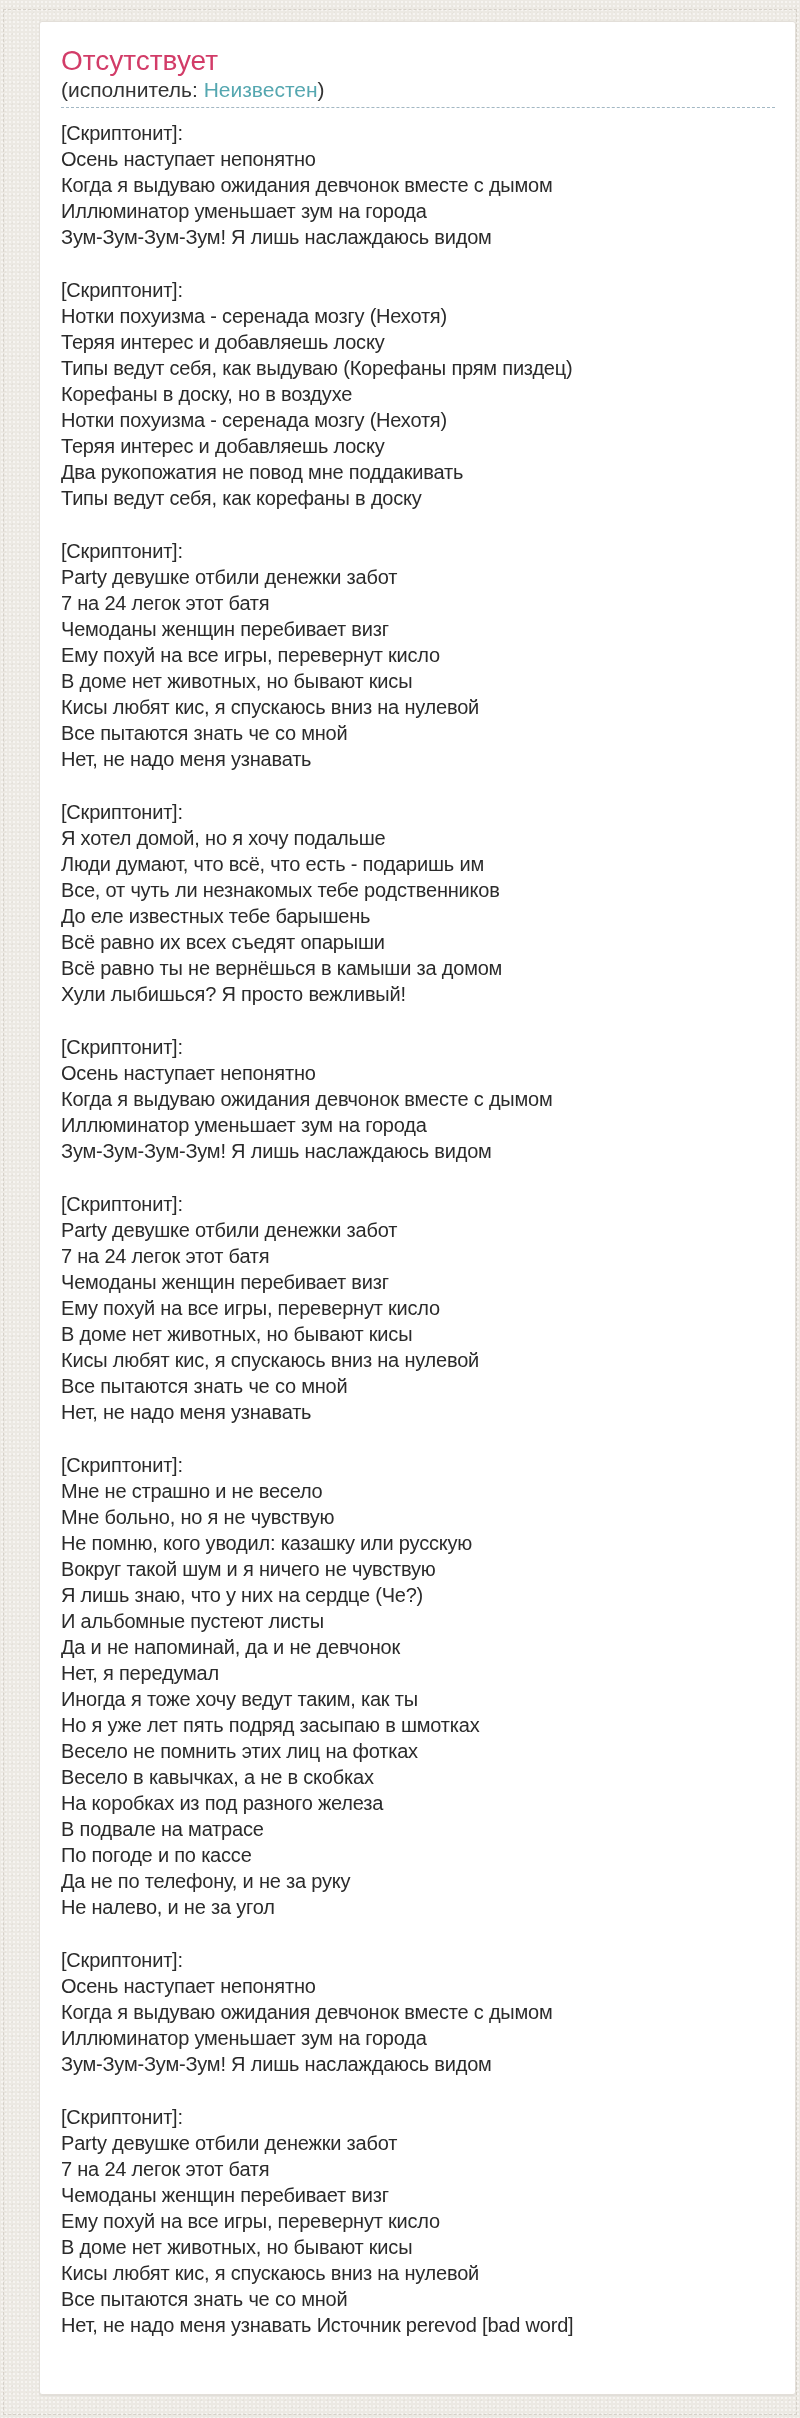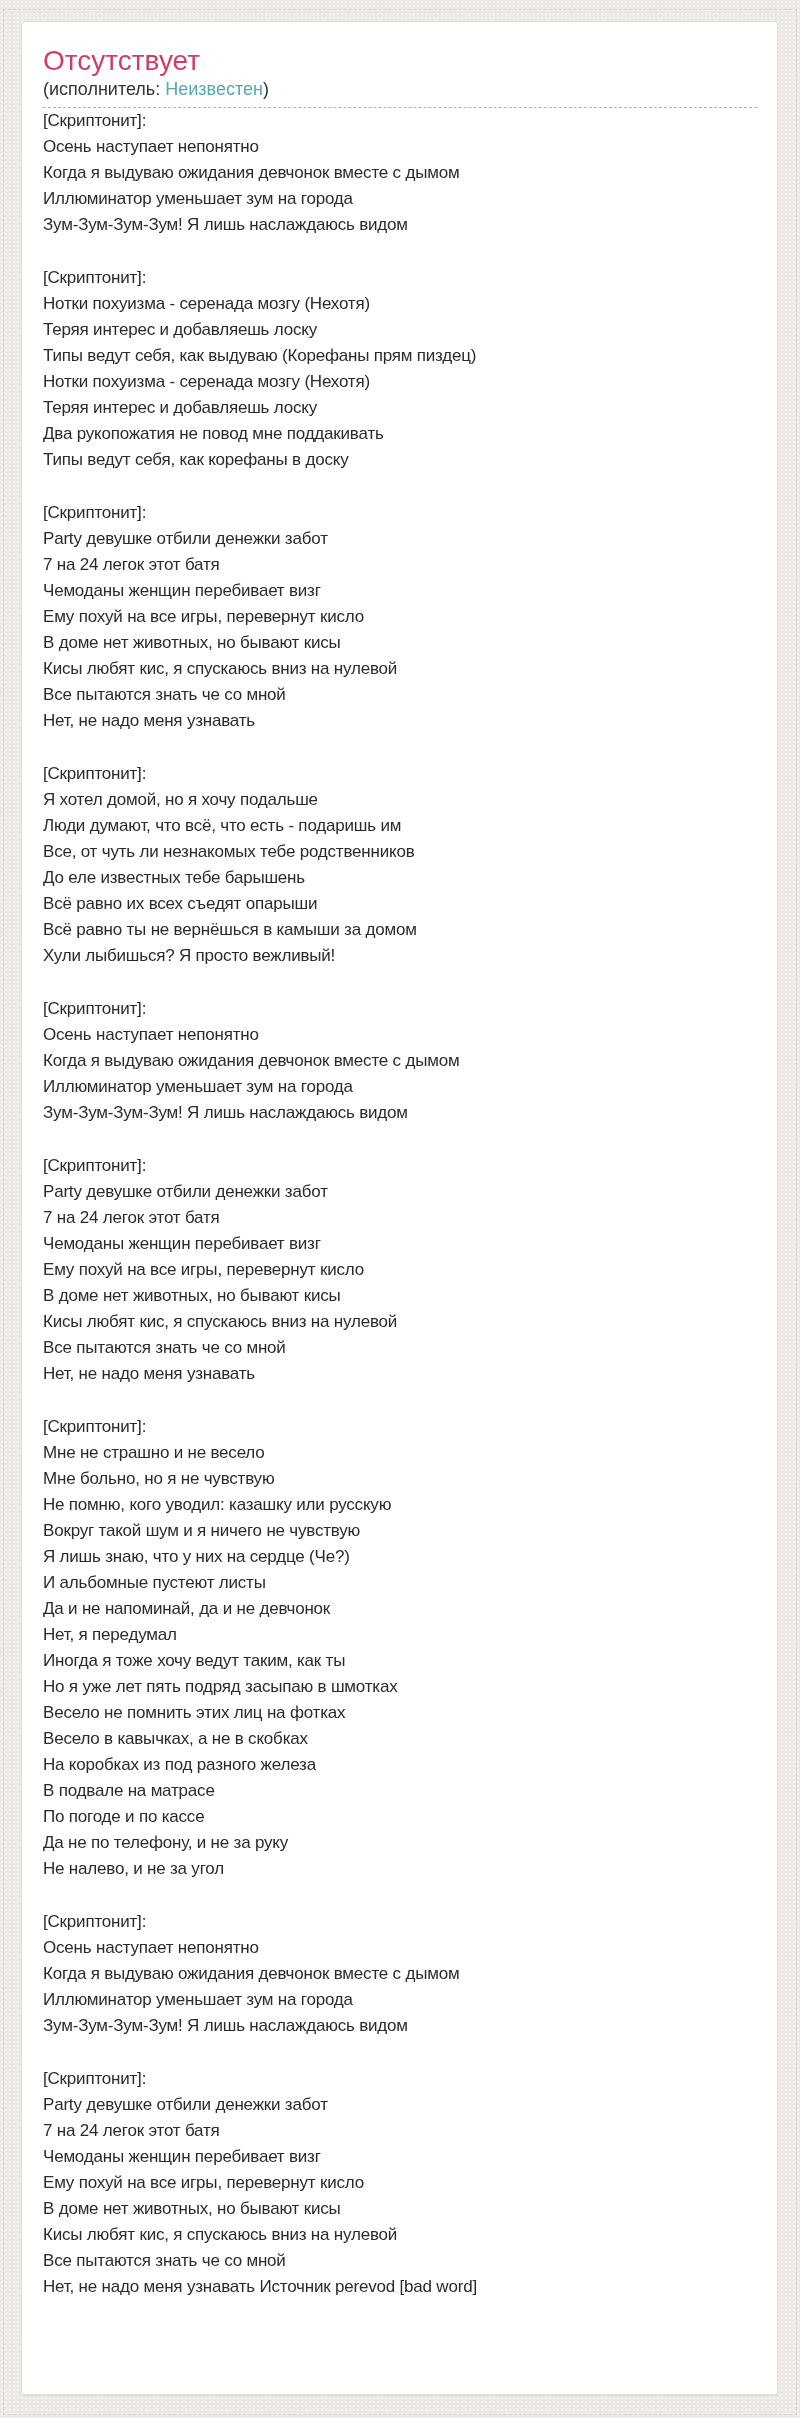--- a/index.html
+++ b/index.html
@@ -18,53 +18,53 @@
     overflow: hidden;
   }
   .page-frame {
     position: absolute;
     left: 3px; right: 3px; top: 9px; bottom: 3px;
     border: 1px dashed #d6d1c9;
     pointer-events: none;
   }
   .card {
     position: absolute;
-    left: 21px;
+    left: 39px;
     top: 21px;
     width: 757px;
     height: 2374px;
     background: #ffffff;
     border: 1px solid #e3dfd9;
     border-radius: 3px;
     box-shadow: 0 1px 2px rgba(0,0,0,0.06);
     padding: 22px 20px 20px 21px;
   }
   .page-title {
     margin: 0;
     font-size: 28px;
     font-weight: 400;
     line-height: 34px;
     color: #d23c68;
   }
   .subtitle {
-    font-size: 18px;
+    font-size: 21px;
     line-height: 21px;
     color: #333333;
     margin-top: 1px;
     padding-bottom: 7px;
     border-bottom: 1px dashed #a3b8c4;
   }
   .artist-link {
     color: #55a7b0;
     text-decoration: none;
     cursor: pointer;
   }
   .lyrics {
-    margin-top: 0;
-    font-size: 17px;
+    margin-top: 12px;
+    font-size: 20px;
     letter-spacing: -0.2px;
     color: #2b2b2b;
   }
   .stanza { margin: 0 0 27px 0; }
   .stanza:last-child { margin-bottom: 0; }
   .stanza-header, .line {
     display: block;
     line-height: 26px;
     white-space: pre-wrap;
   }
@@ -87,20 +87,21 @@
         <span class="line">Когда я выдуваю ожидания девчонок вместе с дымом</span>
         <span class="line">Иллюминатор уменьшает зум на города</span>
         <span class="line">Зум-Зум-Зум-Зум! Я лишь наслаждаюсь видом</span>
       </p>
 
   <p class="stanza">
     <span class="stanza-header">[Скриптонит]:</span>
   <span class="line">Нотки похуизма - серенада мозгу (Нехотя)</span>
         <span class="line">Теряя интерес и добавляешь лоску</span>
         <span class="line">Типы ведут себя, как выдуваю (Корефаны прям пиздец)</span>
+        <span class="line">Корефаны в доску, но в воздухе</span>
         <span class="line">Нотки похуизма - серенада мозгу (Нехотя)</span>
         <span class="line">Теряя интерес и добавляешь лоску</span>
         <span class="line">Два рукопожатия не повод мне поддакивать</span>
         <span class="line">Типы ведут себя, как корефаны в доску</span>
       </p>
 
   <p class="stanza">
     <span class="stanza-header">[Скриптонит]:</span>
   <span class="line">Party девушке отбили денежки забот</span>
         <span class="line">7 на 24 легок этот батя</span>

